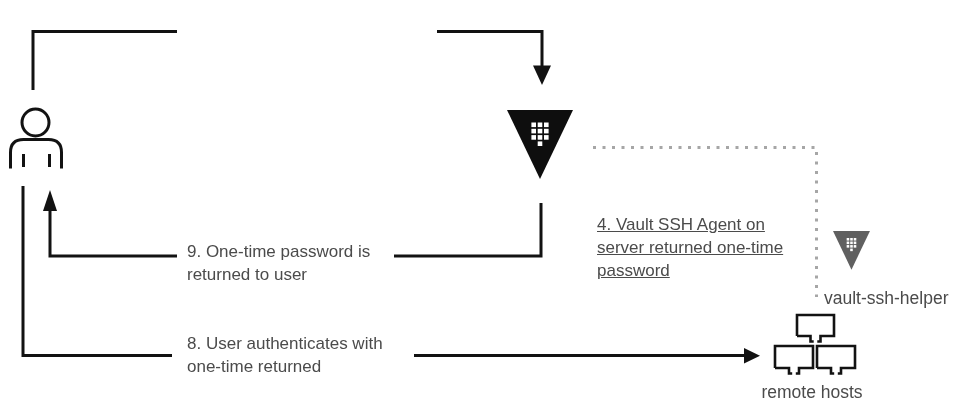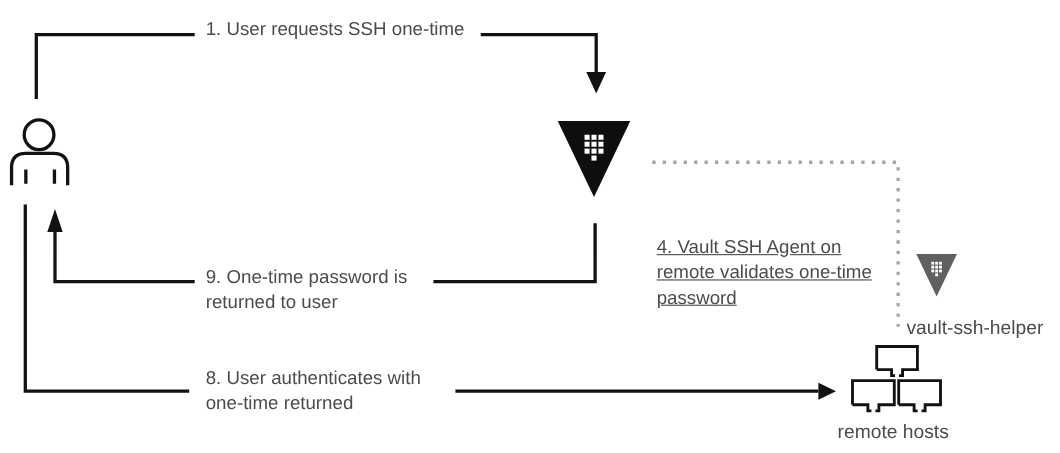--- a/index.html
+++ b/index.html
@@ -141,36 +141,35 @@
       <path class="mon" d="M 797,336 L 797,315 L 834,315 L 834,336 L 820.5,336 L 820.5,341.5 L 817.3,341.5
                M 797,336 L 810.5,336 L 810.5,341.5 L 813.7,341.5"></path>
       <path class="mon" d="M 775,368 L 775,346 L 813,346 L 813,368 L 799,368 L 799,373.5 L 795.8,373.5
                M 775,368 L 789,368 L 789,373.5 L 792.2,373.5"></path>
       <path class="mon" d="M 817,368 L 817,346 L 855,346 L 855,368 L 841,368 L 841,373.5 L 837.8,373.5
                M 817,368 L 831,368 L 831,373.5 L 834.2,373.5"></path>
     </g>
   </svg>
 
   <div class="label" style="left:187px; top:15px;">
-    <span class="ln">1. User requests SSH one-time</span>
   </div>
 
   <div class="label" style="left:187px; top:240px;">
     <span class="ln">9. One-time password is</span>
     <span class="ln">returned to user</span>
   </div>
 
   <div class="label" style="left:187px; top:332px;">
     <span class="ln">8. User authenticates with</span>
     <span class="ln">one-time returned</span>
   </div>
 
   <div class="label" style="left:597px; top:213px;text-decoration:underline;">
     <span class="ln">4. Vault SSH Agent on</span>
-    <span class="ln">remote validates one-time</span>
+    <span class="ln">server returned one-time</span>
     <span class="ln">password</span>
   </div>
 
   <div class="node-label center" style="left:757px; top:381px; width:110px;">remote hosts</div>
 
   <div class="node-label" style="left:824px; top:287px;">vault-ssh-helper</div>
 
 </div>
 
 </body></html>

